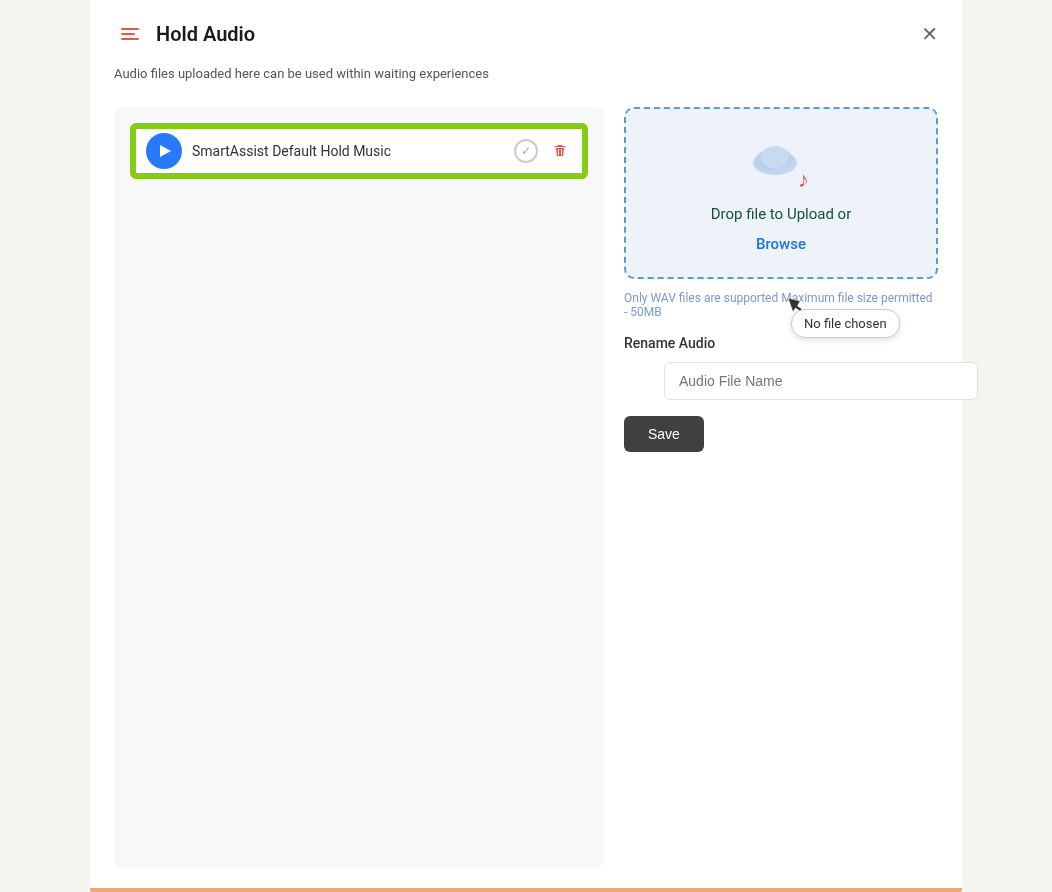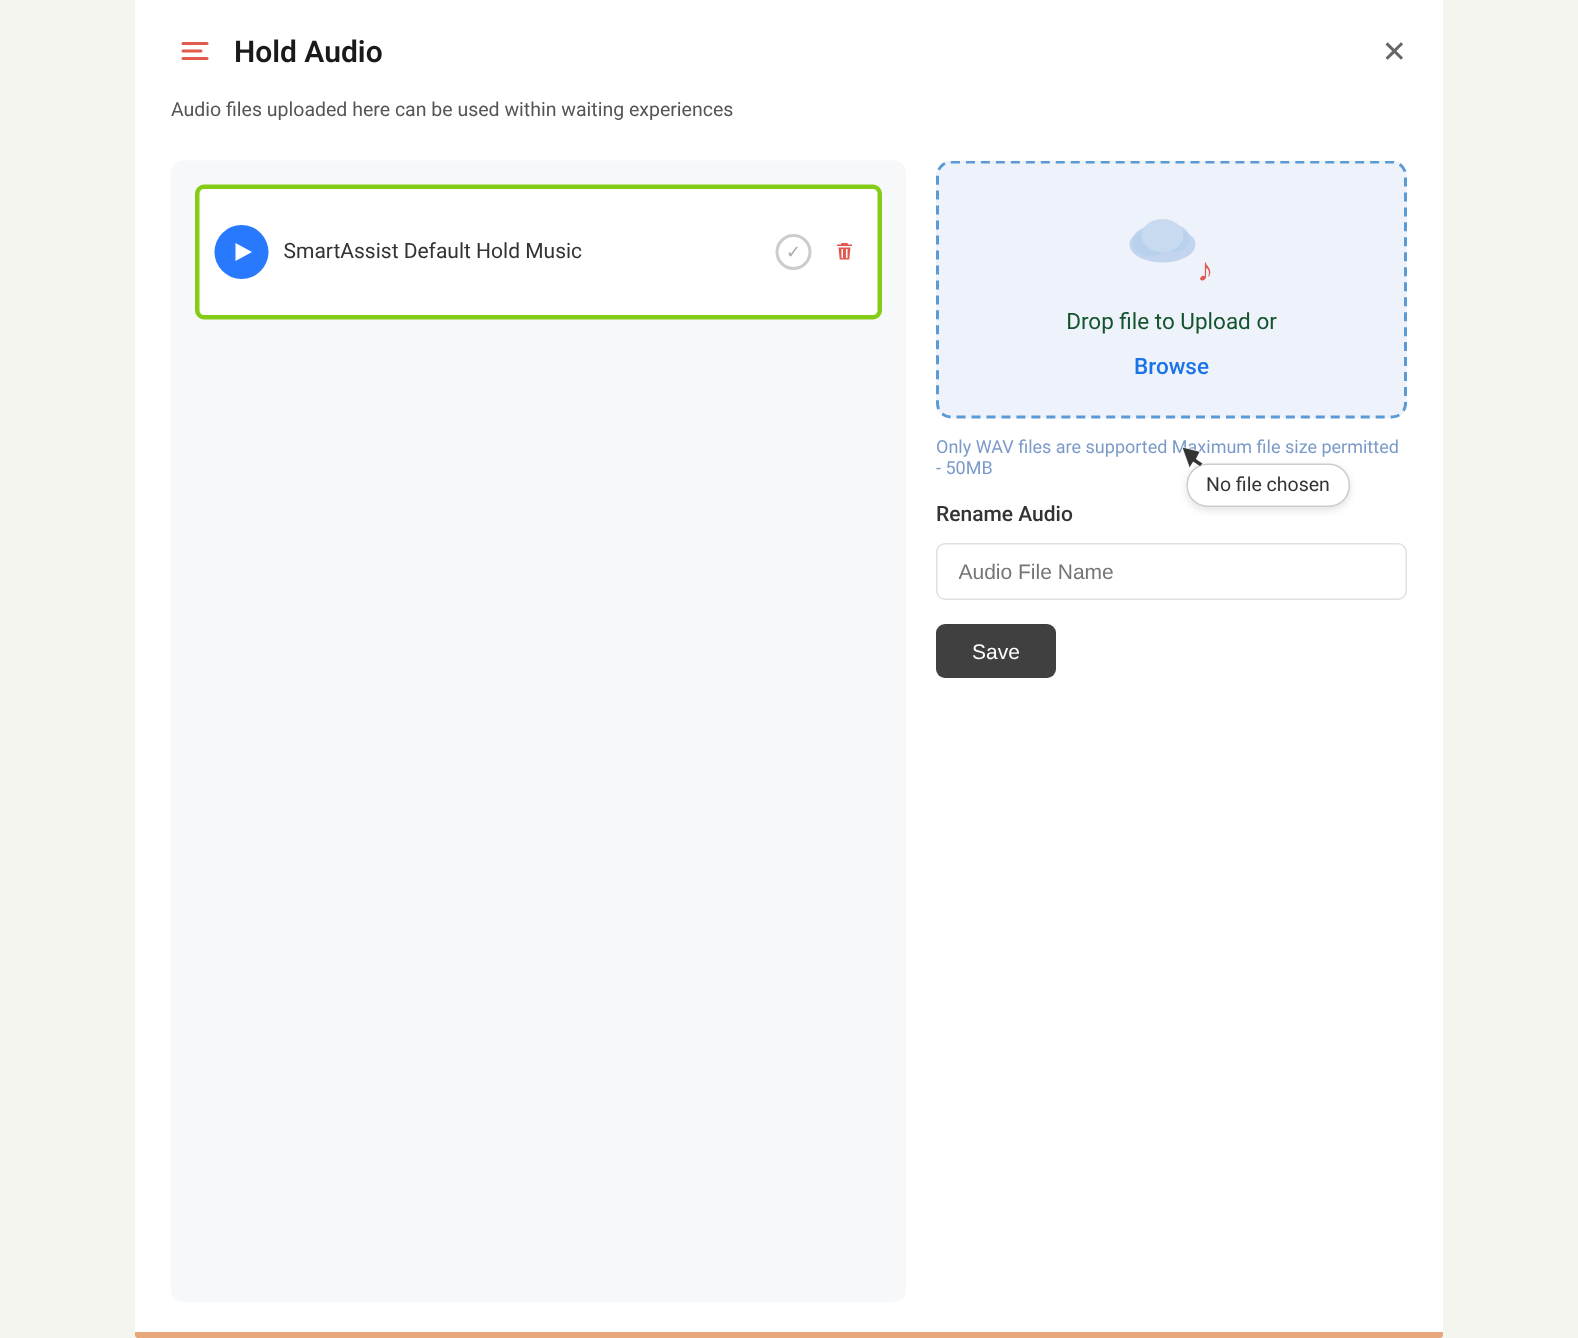--- a/index.html
+++ b/index.html
@@ -84,24 +84,24 @@
     .left-panel {
       flex: 0 0 490px;
       background: #f7f8fa;
       border-radius: 8px;
       padding: 16px;
     }
     .audio-item {
       display: flex;
       align-items: center;
       gap: 10px;
-      padding: 24px 10px;
+      padding: 4px 10px;
       border-radius: 6px;
       background: #fff;
-      border: 3px solid #84cc16;
+      border: 6px solid #84cc16;
     }
     .play-btn {
       width: 36px;
       height: 36px;
       border-radius: 50%;
       background: #2979ff;
       border: none;
       cursor: pointer;
       display: flex;
       align-items: center;
@@ -227,20 +227,21 @@
     }
     .rename-input {
       width: 100%;
       padding: 10px 14px;
       border: 1px solid #e0e0e0;
       border-radius: 6px;
       font-size: 14px;
       color: #be185d;
       background: #fff;
       outline: none;
+      margin-left: 40px;
     }
     .save-btn {
       align-self: flex-start;
       padding: 10px 24px;
       background: #404040;
       color: #fff;
       border: none;
       border-radius: 6px;
       font-size: 14px;
       font-weight: 500;

